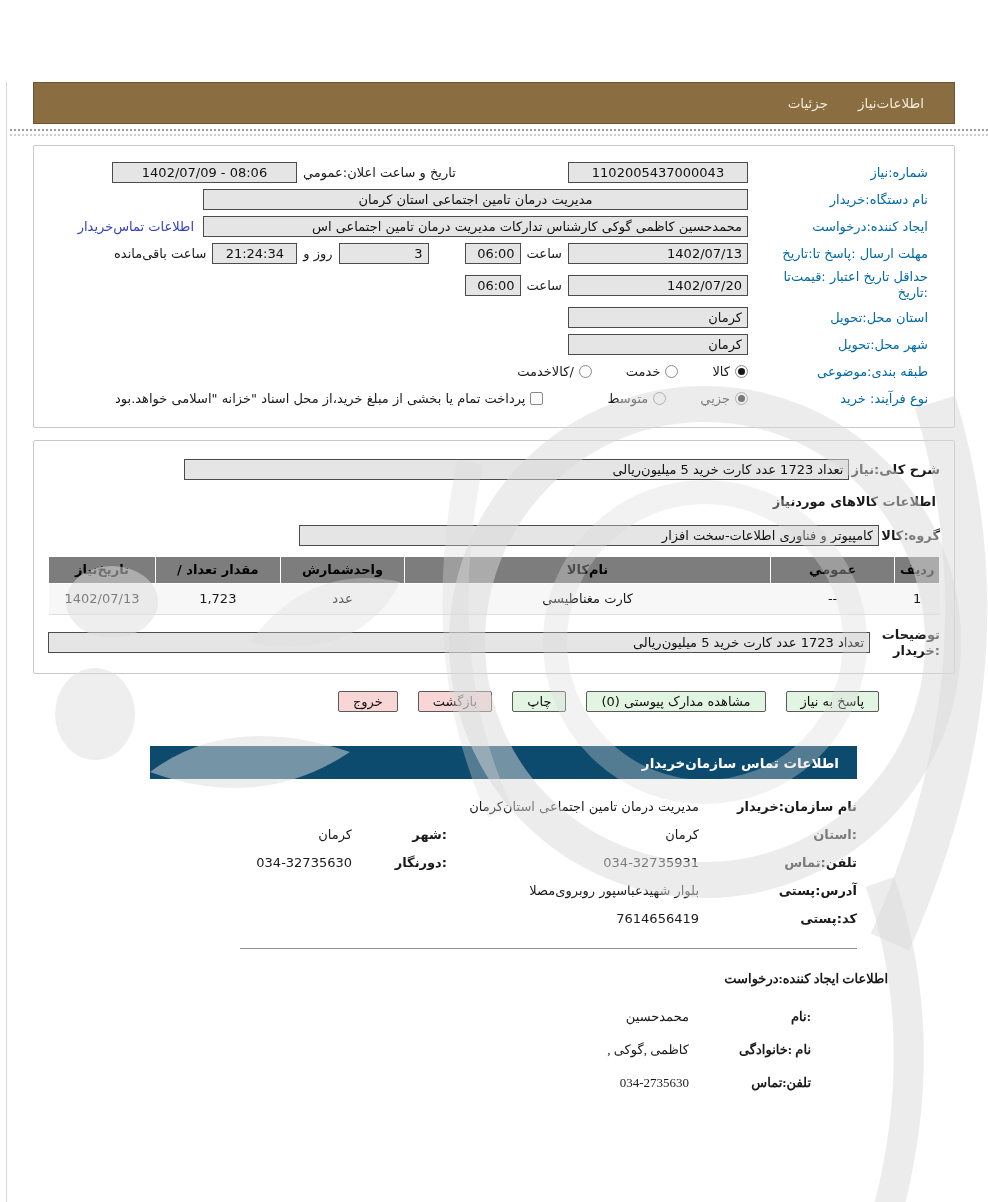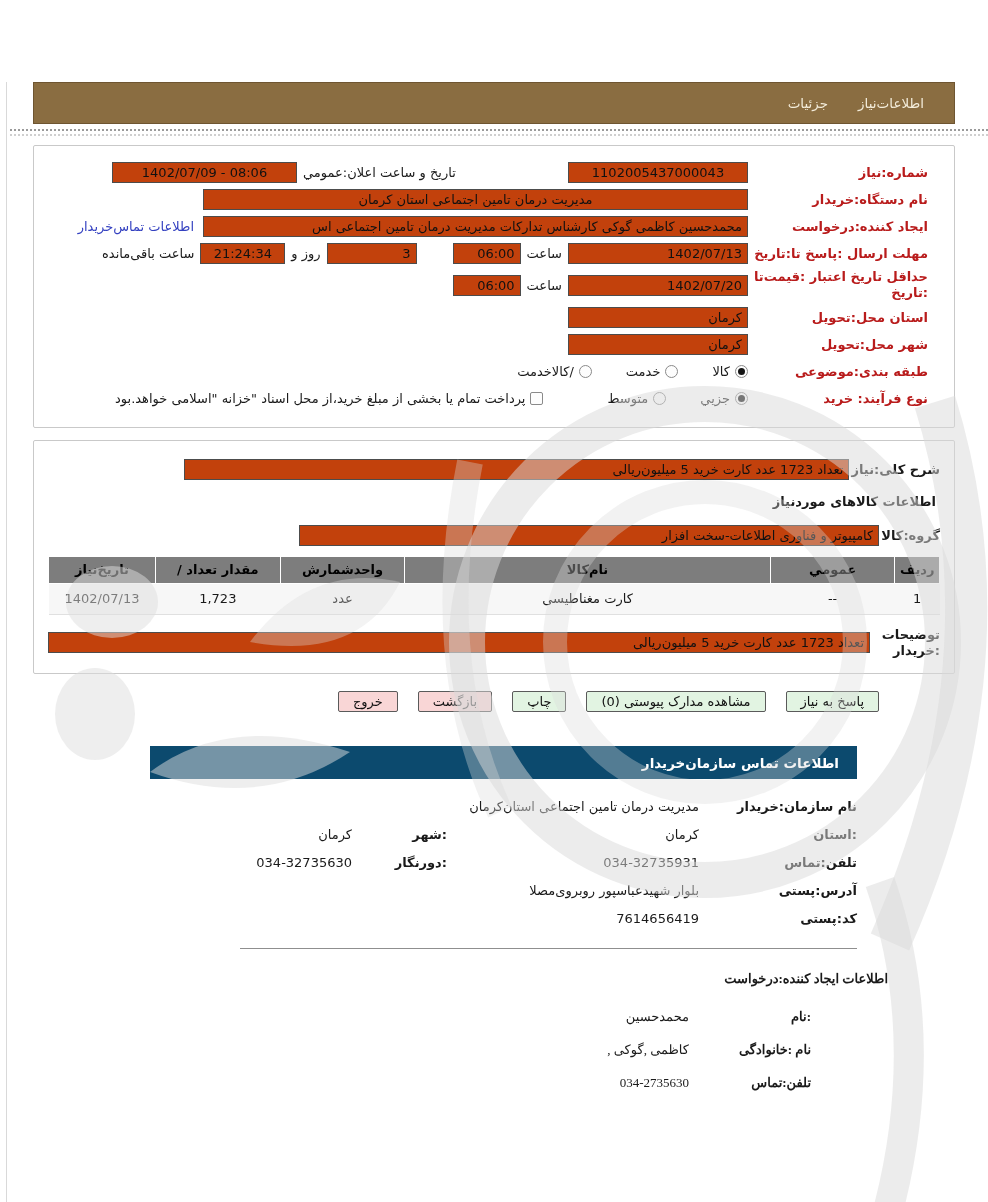--- a/index.html
+++ b/index.html
@@ -30,30 +30,30 @@
   .tabbar .tab { cursor:default; }
 
   .panel {
     margin: 0 33px; background:#fff;
     border:1px solid #c9c9c9; border-radius:2px;
   }
   .panel1 { margin-top:21px; padding:10px 26px 12px 16px; }
   .panel2 { margin-top:12px; padding:16px 14px 10px 14px; }
 
   .frow { display:flex; align-items:center; margin:5px 0; min-height:22px; }
-  .flabel { width:180px; flex:0 0 180px; color:#b91c1c;font-weight:bold; }
+  .flabel { width:180px; flex:0 0 180px; color:#0369a1; }
   .flabel2 { line-height:1.25; }
 
   input.box, .ibox {
-    border:1px solid #4c4c4c; background:#c2410c; height:21px;
+    border:1px solid #4c4c4c; background:#e5e5e5; height:21px;
     font-family:"DejaVu Sans",sans-serif; font-size:13px; color:#111;
     padding:0 5px; border-radius:0;
   }
   .w180{width:180px;} .w185{width:185px;} .w545{width:545px;} .w90{width:90px;}
-  .w75{width:68px;} .w85{width:85px;}
+  .w75{width:56px;} .w85{width:85px;}
   .num { direction:ltr; text-align:right; }
   .ctr { text-align:center; }
   .rt  { text-align:right; }
   .cd  { background:#f0ead0; border:1px solid #8f8f74; text-align:center; direction:ltr; }
 
   .lbl-sm { margin:0 6px; white-space:nowrap; }
   .link { color:#3340c0; text-decoration:none; margin-right:9px; white-space:nowrap; }
 
   .radio { width:13px; height:13px; border:1px solid #8a8a8a; border-radius:50%;
            background:#fdfdfd; display:inline-block; flex:0 0 13px; }

